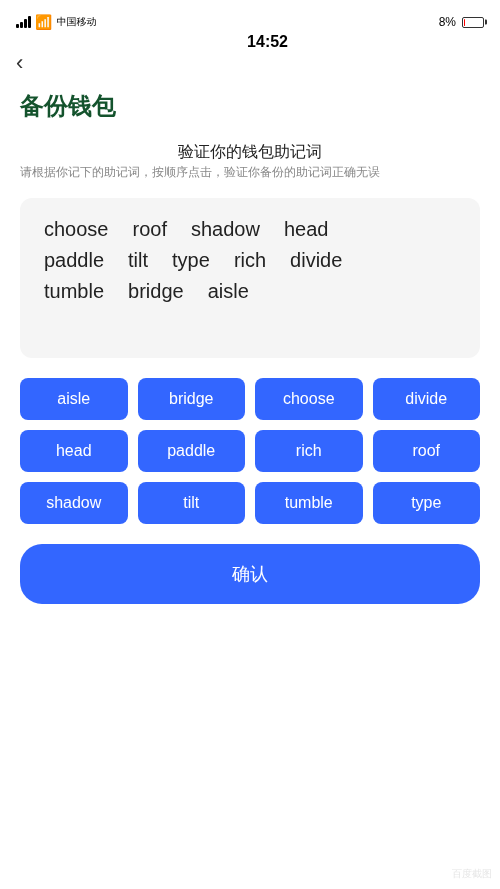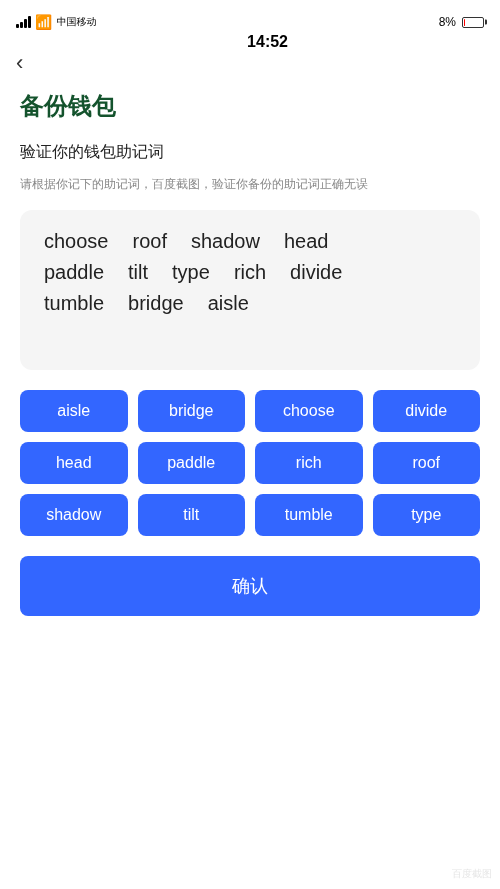--- a/index.html
+++ b/index.html
@@ -132,25 +132,25 @@
       font-weight: 700;
       color: #14532d;
     }
 
     
     .main-content {
       padding: 0 20px;
     }
 
     .section-title {
-      text-align: left;
+      text-align: center;
       font-size: 16px;
       font-weight: 500;
       color: #222;
-      margin-bottom: 12px;
+      margin-bottom: 0;
     }
 
     .section-desc {
       font-size: 12px;
       color: #888;
       line-height: 1.6;
       margin-bottom: 16px;
     }
 
     
@@ -199,21 +199,21 @@
       align-items: center;
       justify-content: center;
     }
 
     
     .confirm-btn {
       width: 100%;
       background: #3366ff;
       color: #ffffff;
       border: none;
-      border-radius: 8px;
+      border-radius: 22px;
       padding: 18px;
       font-size: 18px;
       font-weight: 500;
       cursor: pointer;
       text-align: center;
     }
 
     
     .watermark {
       position: absolute;
@@ -252,21 +252,21 @@
 
 <div class="back-btn">
   <span class="back-arrow">‹</span>
 </div>
 
 <div class="page-title">备份钱包</div>
 
 <div class="main-content">
 
   <div class="section-title">验证你的钱包助记词</div>
-  <div class="section-desc">请根据你记下的助记词，百度截图，验证你备份的助记词正确无误</div>
+  <div class="section-desc">请根据你记下的助记词，按顺序点击，验证你备份的助记词正确无误</div>
 
   
   <div class="word-card">
     <div class="word-row">
       <span class="word-item">choose</span>
       <span class="word-item">roof</span>
       <span class="word-item">shadow</span>
       <span class="word-item">head</span>
     </div>
     <div class="word-row">

